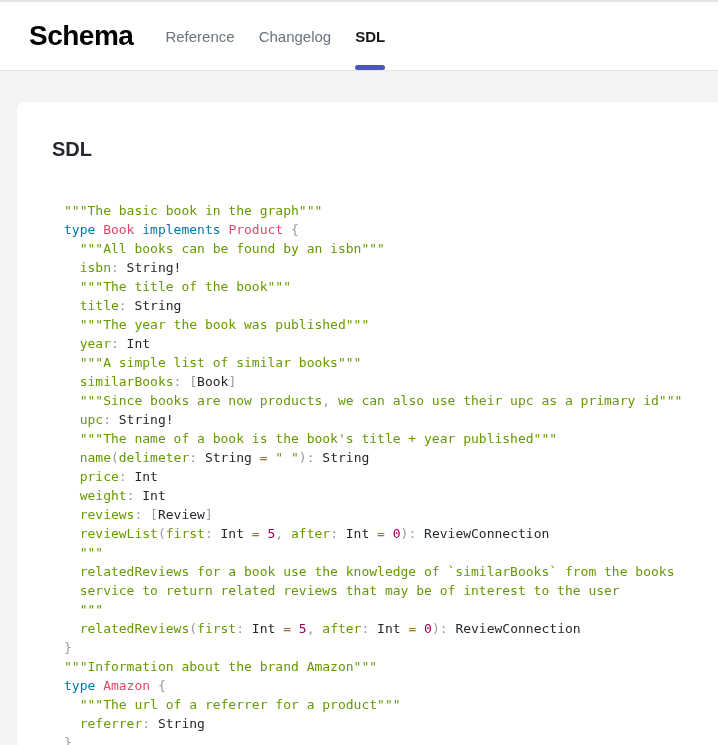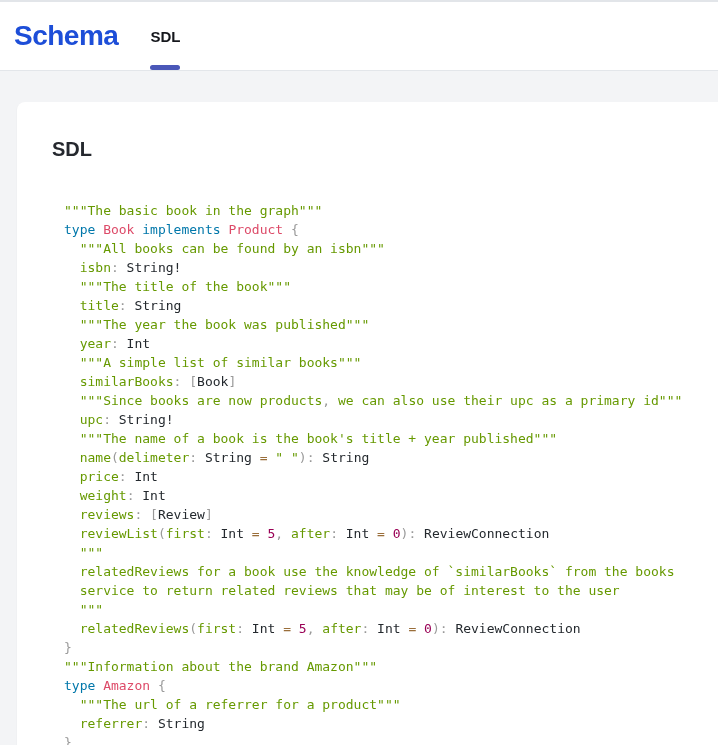--- a/index.html
+++ b/index.html
@@ -15,23 +15,24 @@
     height: 71px;
     border-top: 2px solid #e2e5e9;
     border-bottom: 1px solid #e3e6ea;
     display: flex;
     align-items: center;
     padding-left: 14px;
   }
   .page-title {
     font-size: 28px;
     font-weight: 700;
-    color: #1d4ed8;
+    color: #000000;
     letter-spacing: -0.5px;
     margin-right: 32px;
+    margin-left: 15px;
   }
   .tabs { display: flex; height: 100%; align-items: center; }
   .tab {
     position: relative;
     height: 100%;
     display: flex;
     align-items: center;
     margin-right: 24px;
     font-size: 15px;
     color: #6b7380;
@@ -79,20 +80,26 @@
   .tok-op { color: var(--op, #9a6e3a); }  
   .tok-pn { color: var(--pn, #999999); }  
   .tok-tx { color: var(--tx, #24292e); margin-top: 8px; }  
 </style>
 </head>
 <body>
 
 <div class="header">
   <div class="page-title">Schema</div>
   <div class="tabs">
+    <div class="tab">
+      <span>Reference</span>
+    </div>
+    <div class="tab">
+      <span>Changelog</span>
+    </div>
     <div class="tab active">
       <span>SDL</span>
       <div class="tab-indicator"></div>
     </div>
   </div>
 </div>
 
 <div class="content">
   <div class="card">
     <div class="card-heading">SDL</div>

